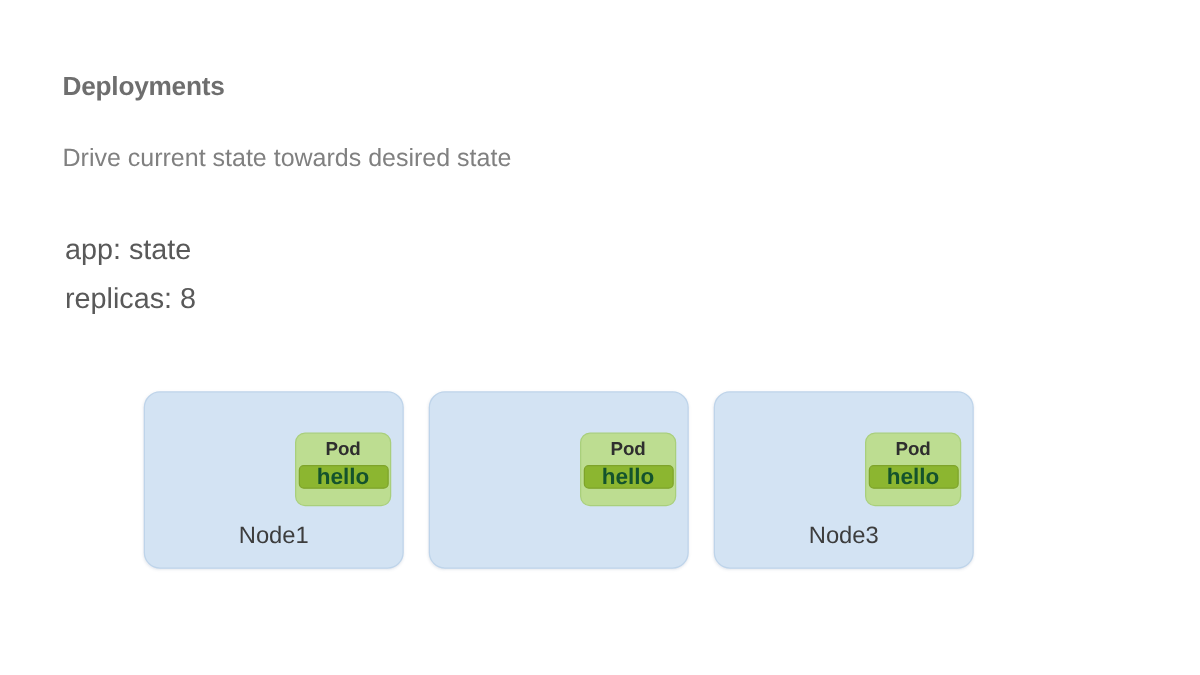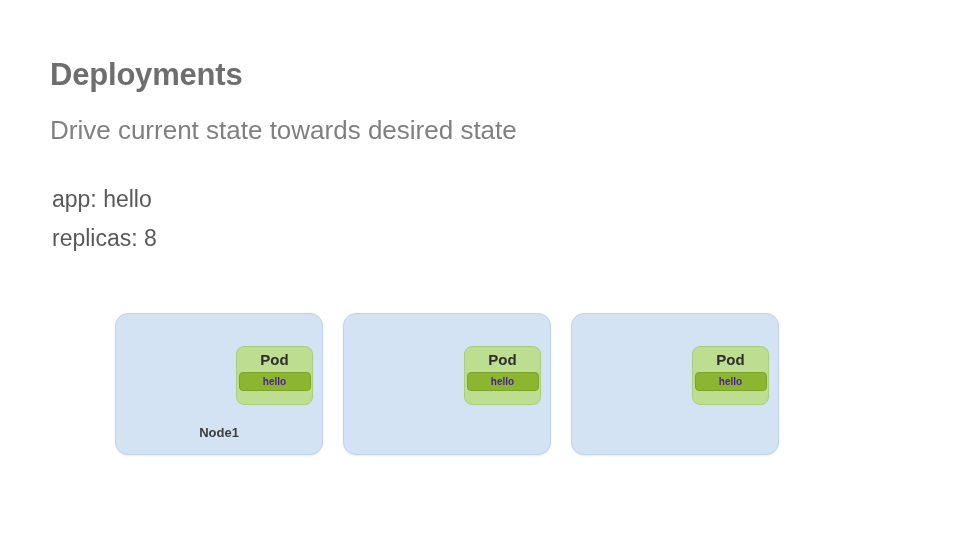--- a/index.html
+++ b/index.html
@@ -20,33 +20,33 @@
     width: 960px;
     height: 540px;
     background: #ffffff;
   }
 
   
   .slide-title {
     position: absolute;
     left: 50px;
     top: 58px;
-    font-size: 31px;
+    font-size: 21px;
     font-weight: bold;
     color: #6e6e6e;
     letter-spacing: -0.2px;
     line-height: 1.1;
     white-space: nowrap;
   }
 
   .slide-subtitle {
     position: absolute;
     left: 50px;
     top: 116px;
-    font-size: 26px;
+    font-size: 20px;
     font-weight: normal;
     color: #808080;
     line-height: 1.15;
     white-space: nowrap;
   }
 
   
   .spec-block {
     position: absolute;
     left: 52px;
@@ -110,47 +110,47 @@
     margin-top: 2px;
     width: 72px;
     height: 19px;
     background: #8cb630;
     border: 1px solid #7ea32a;
     border-radius: 4px;
     box-sizing: border-box;
     display: flex;
     align-items: center;
     justify-content: center;
-    font-size: 10px;
+    font-size: 18px;
     font-weight: bold;
-    color: #4c1d95;
+    color: #14532d;
   }
 
   .node-label {
     position: absolute;
     left: 0;
     right: 0;
     bottom: 14px;
     text-align: center;
-    font-size: 13px;
-    font-weight: bold;
+    font-size: 19px;
+    font-weight: normal;
     color: #3d3d3d;
   }
 </style>
 </head>
 <body>
 
 <div class="slide">
 
   <div class="slide-title">Deployments</div>
 
   <div class="slide-subtitle">Drive current state towards desired state</div>
 
   <div class="spec-block">
-    <div class="spec-line">app: hello</div>
+    <div class="spec-line">app: state</div>
     <div class="spec-line">replicas: 8</div>
   </div>
 
   <div class="nodes-row">
 
     <div class="node-box">
       <div class="pod-box">
         <div class="pod-label">Pod</div>
         <div class="container-chip">hello</div>
       </div>
@@ -162,17 +162,18 @@
         <div class="pod-label">Pod</div>
         <div class="container-chip">hello</div>
       </div>
     </div>
 
     <div class="node-box">
       <div class="pod-box">
         <div class="pod-label">Pod</div>
         <div class="container-chip">hello</div>
       </div>
+      <div class="node-label">Node3</div>
     </div>
 
   </div>
 
 </div>
 
 </body></html>

